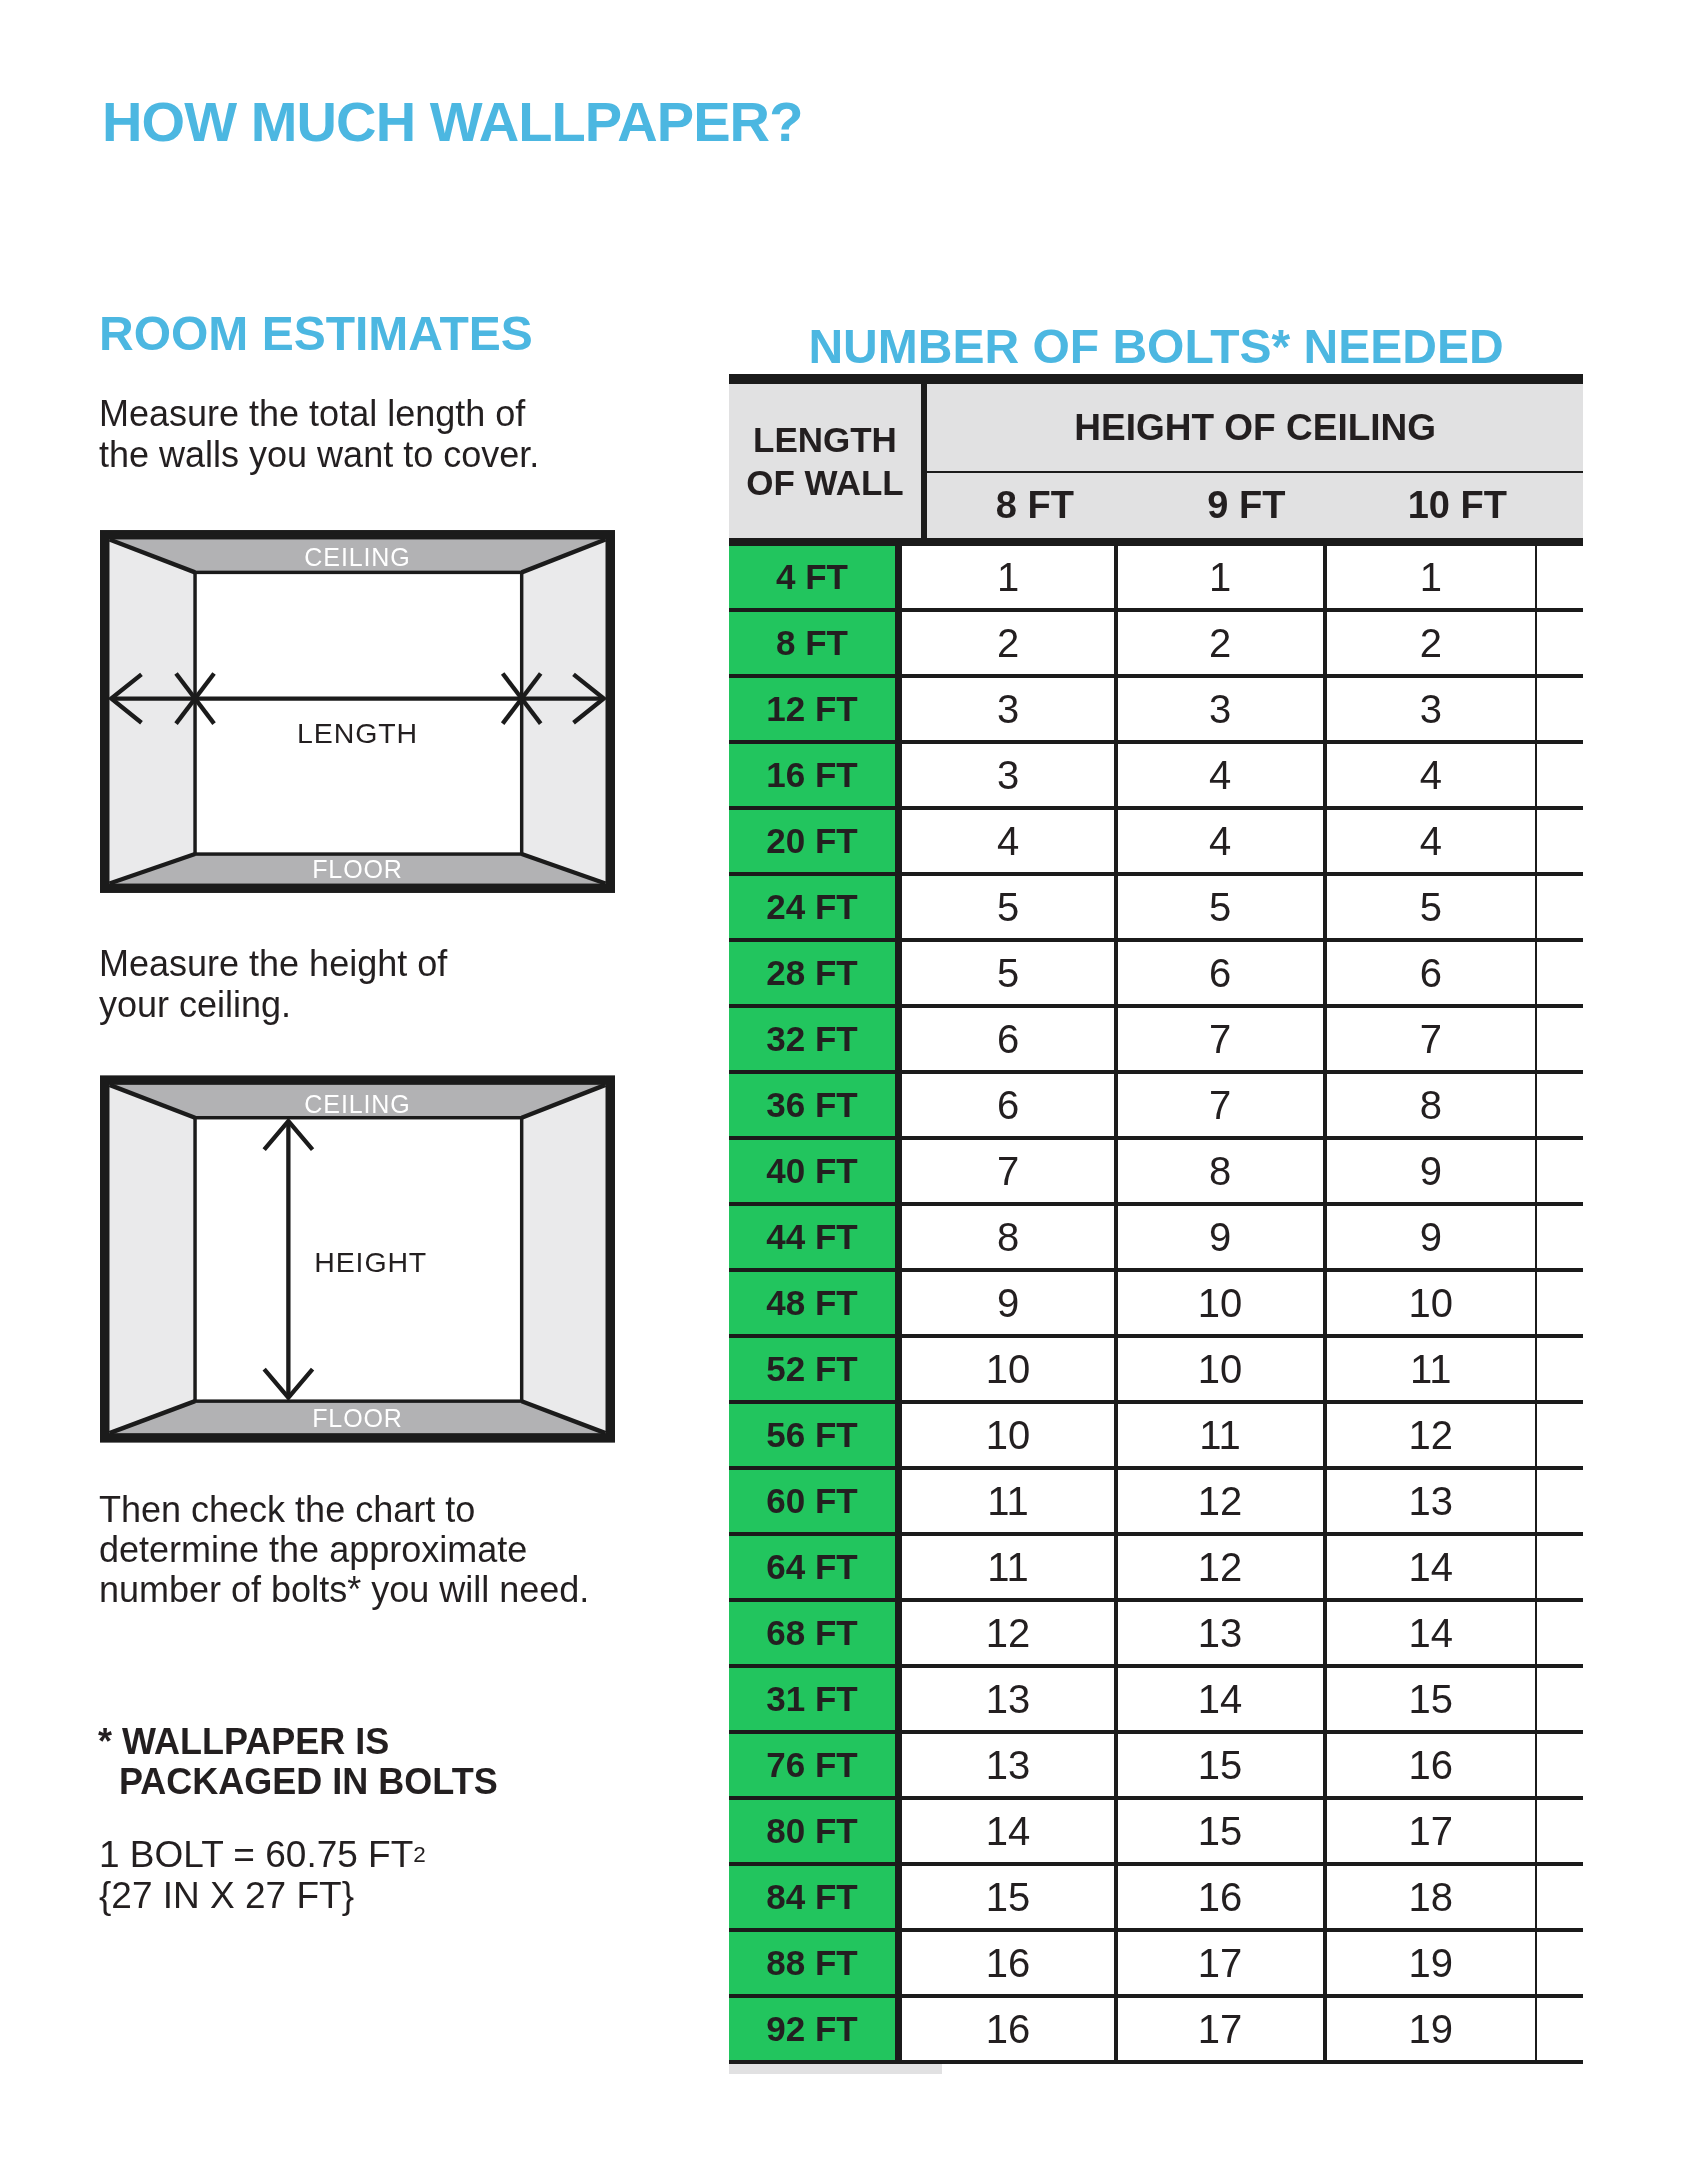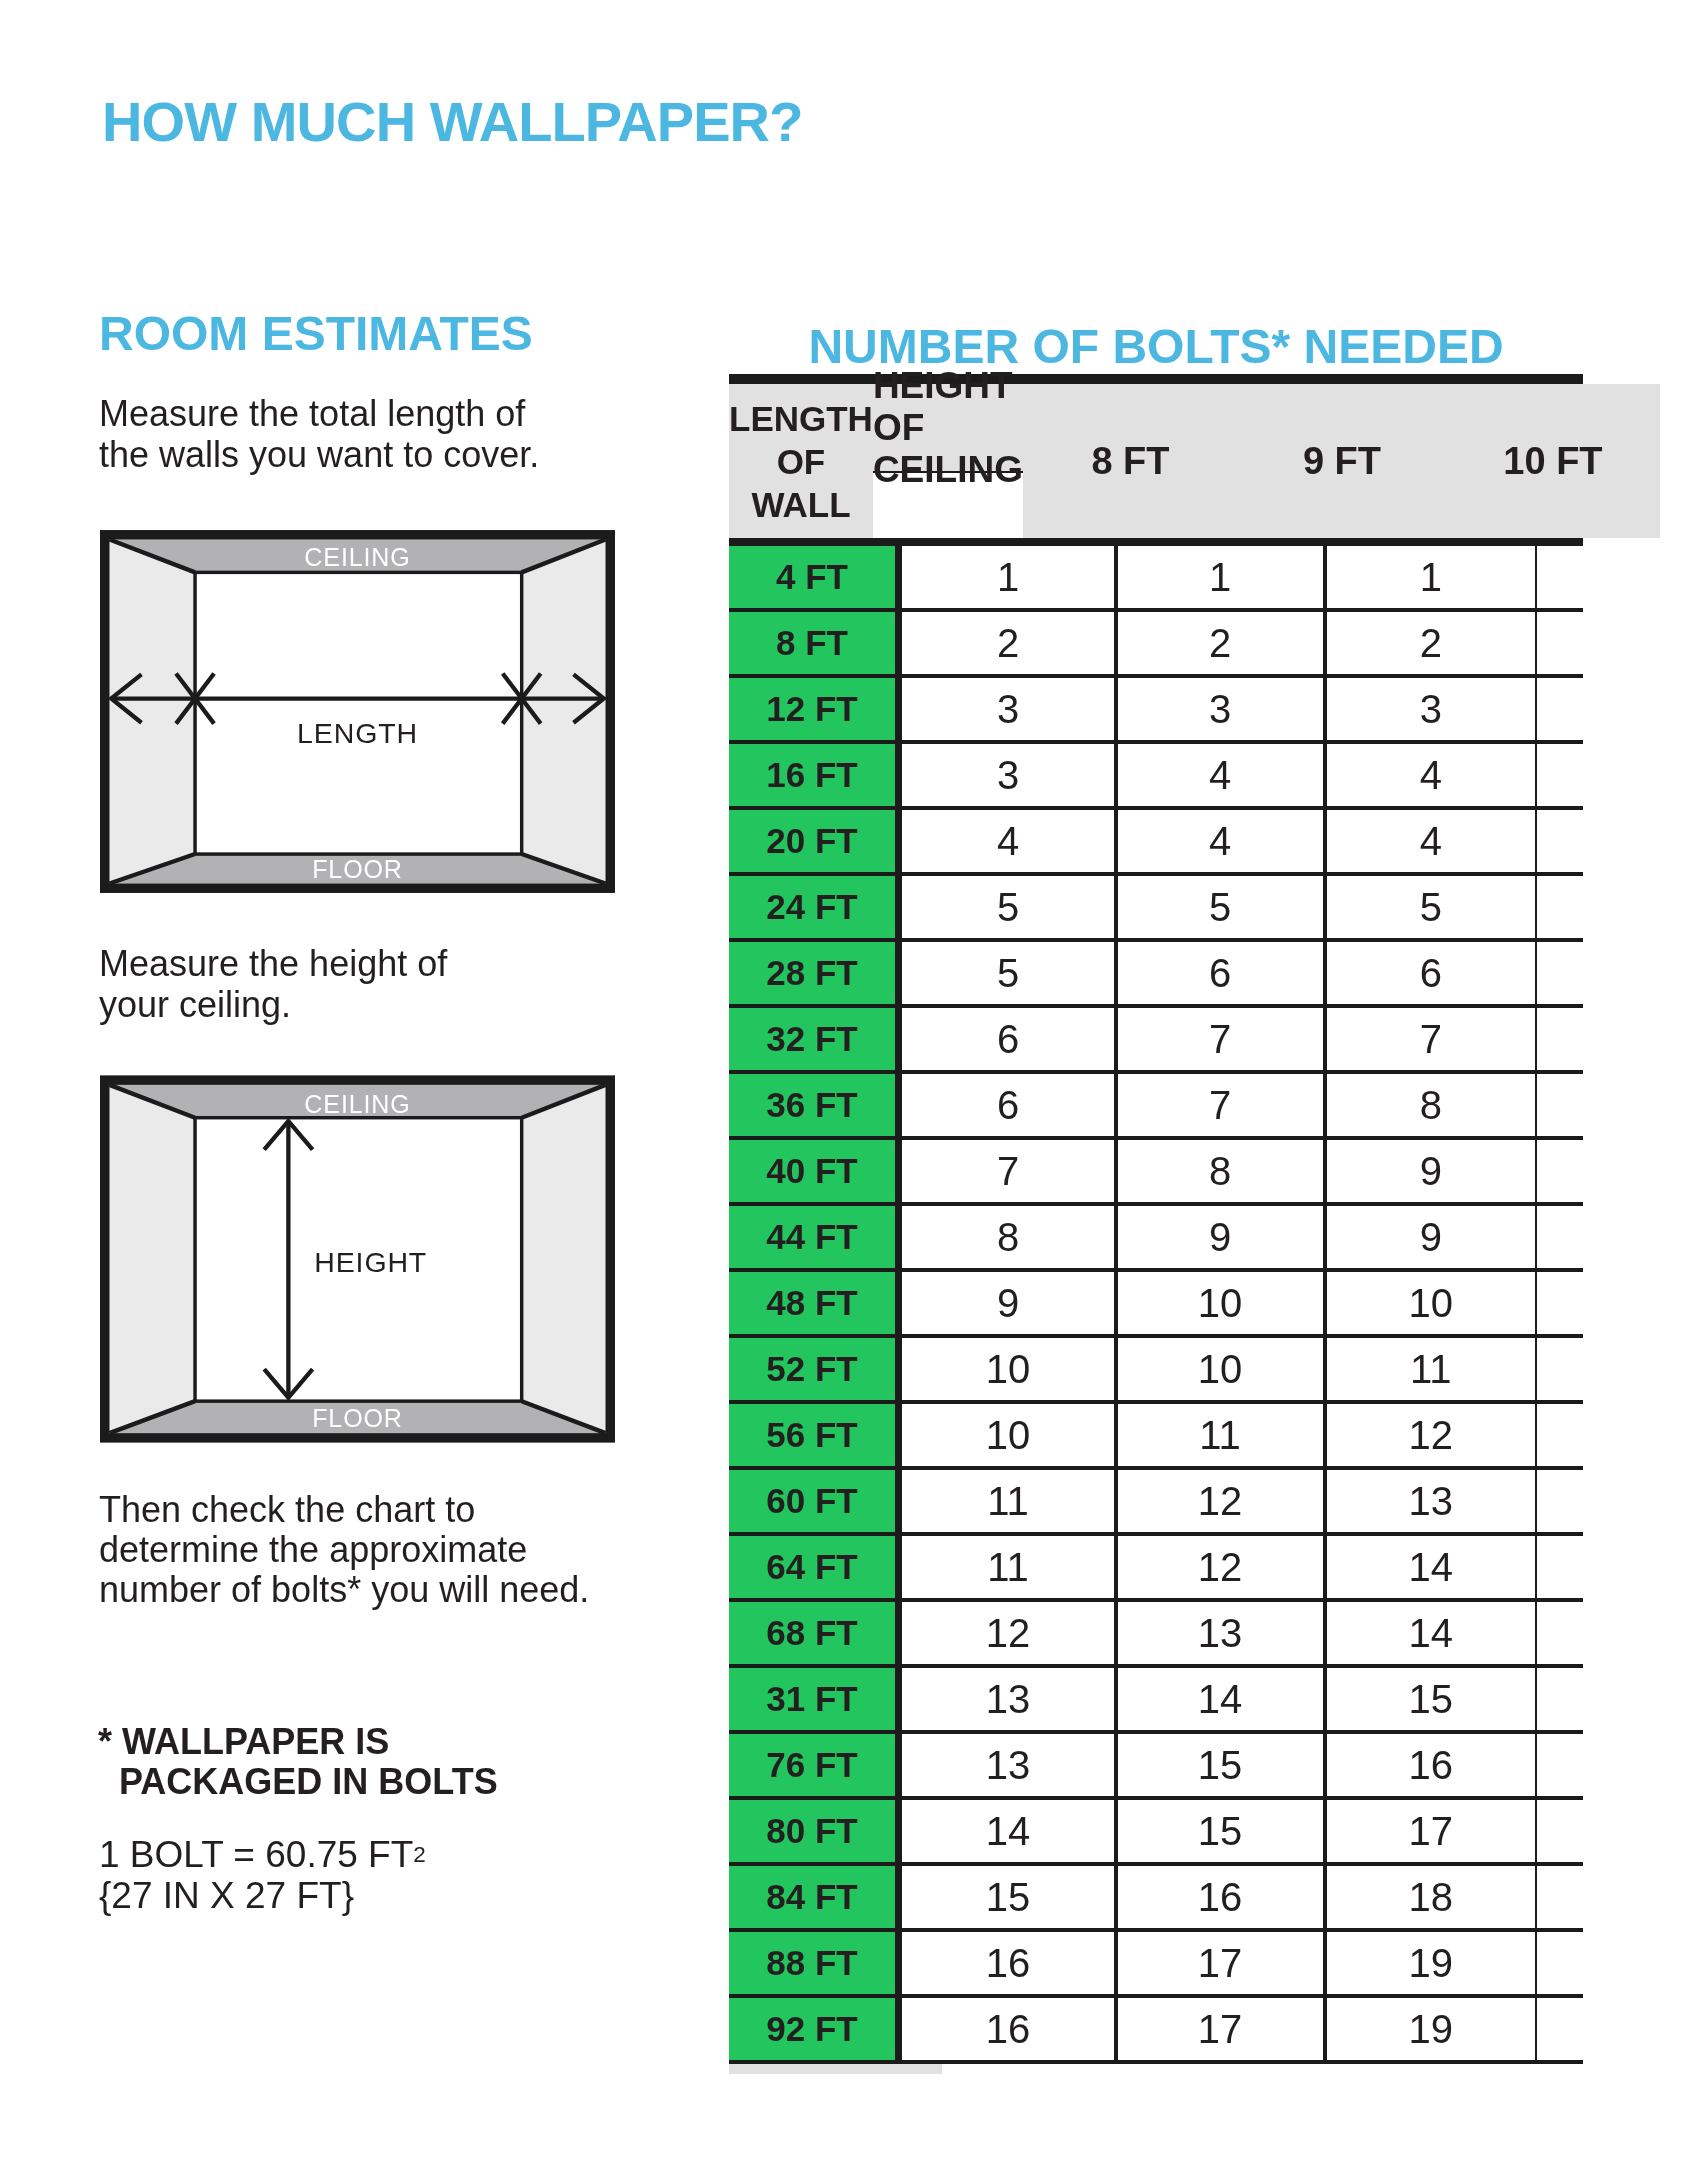--- a/index.html
+++ b/index.html
@@ -27,21 +27,21 @@
   .diag-band-text{font-size:29px;fill:#ffffff;letter-spacing:1px;}
   .diag-dim-text{font-size:33px;fill:#231f20;letter-spacing:1px;}
   
   #table{left:729px;top:374px;width:854px;}
   .black{background:#1b1b1b;}
   #t-topbar{height:10.4px;}
   #t-header{display:flex;height:154px;}
   #t-header .labelcell{width:209px;background:#e1e1e2;display:flex;flex-direction:column;align-items:center;justify-content:center;
     font-size:35px;font-weight:bold;line-height:43px;text-align:center;}
   #t-header .vdiv{width:7px;background:#1b1b1b;}
-  #t-header .right{width:714px;display:flex;flex-direction:row;}
+  #t-header .right{width:714px;display:flex;flex-direction:column;}
   #t-header .group{height:87px;background:#e1e1e2;border-bottom:2.6px solid #1b1b1b;display:flex;align-items:center;justify-content:center;
     font-size:37px;font-weight:bold;}
   #t-header .subs{flex:1;background:#e1e1e2;display:flex;}
   #t-header .subs .sub{display:flex;align-items:center;justify-content:center;font-size:38px;font-weight:bold;}
   #t-header .subs .s0{width:215px;}
   #t-header .subs .s1{width:208px;}
   #t-header .subs .s2{width:214px;}
   #t-hsep{height:7.8px;}
   .trow{display:flex;height:66px;box-sizing:border-box;border-bottom:4.3px solid #1b1b1b;}
   .trow .label{width:166px;background:#22c55e;display:flex;align-items:center;justify-content:center;

